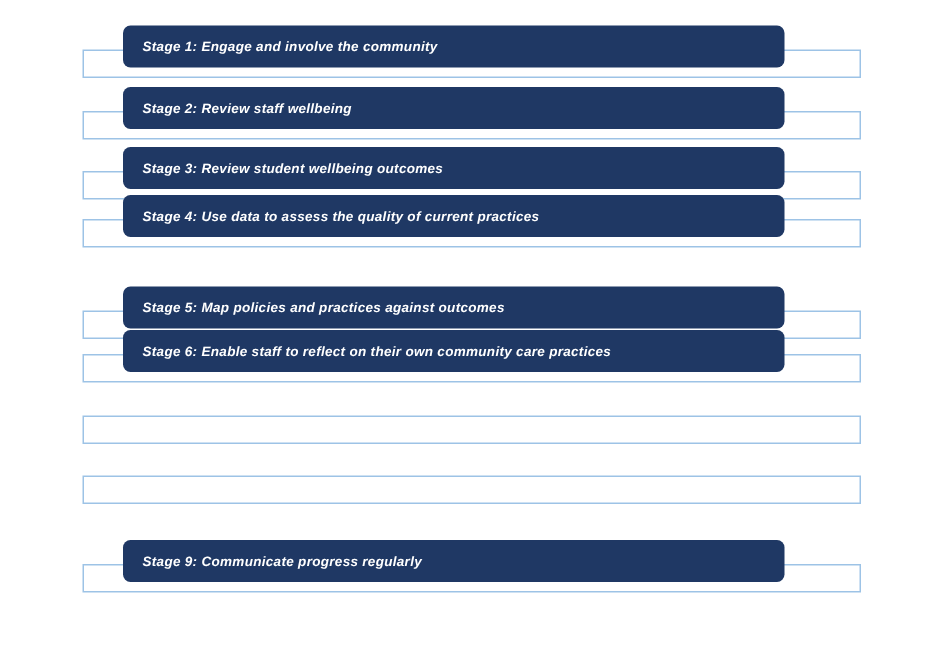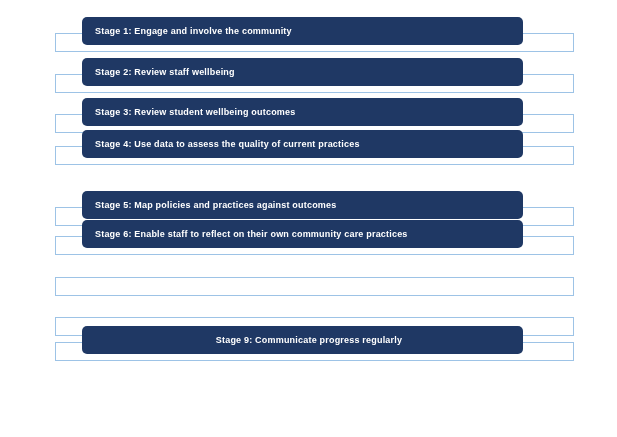--- a/index.html
+++ b/index.html
@@ -7,20 +7,21 @@
     padding: 0;
     background: #ffffff;
     font-family: "Liberation Sans", sans-serif;
   }
   #canvas {
     position: relative;
     width: 617px;
     height: 437px;
     background: var(--bg, #ffffff);
     overflow: hidden;
+    font-style: italic;
   }
   .stage {
     position: absolute;
     left: 0;
     width: 617px;
     height: 40px;
   }
   .stage .back {
     position: absolute;
     left: 55px;
@@ -97,20 +98,20 @@
     </div>
 
     <div class="stage" style="top: 260.6px;">
       <div class="back"></div>
     </div>
 
     <div class="stage" style="top: 301.2px;">
       <div class="back"></div>
     </div>
 
-    <div class="stage" style="top: 326px; text-align: center;">
+    <div class="stage" style="top: 360px;">
       <div class="back"></div>
       <div class="bar">
         <span>Stage 9: Communicate progress regularly</span>
       </div>
     </div>
 
   </div>
 
 </body></html>

